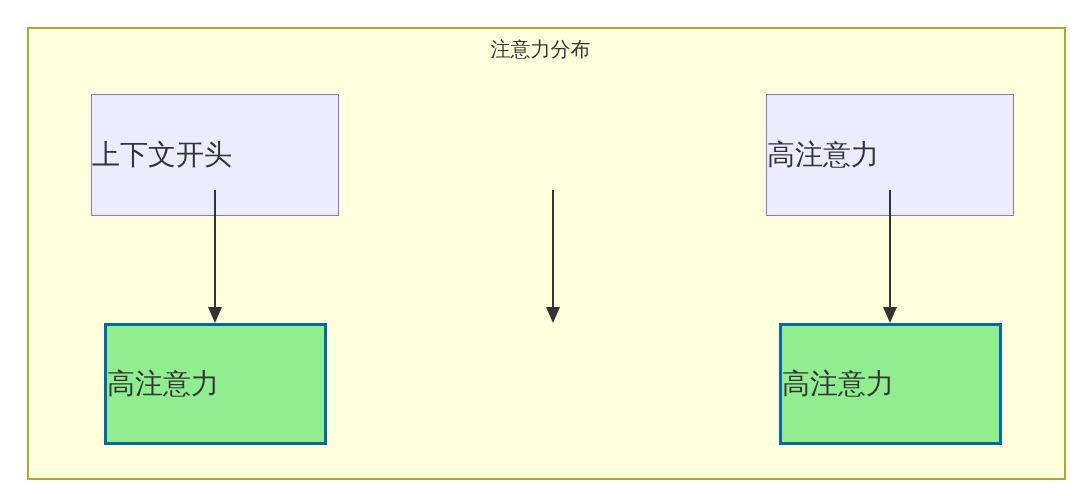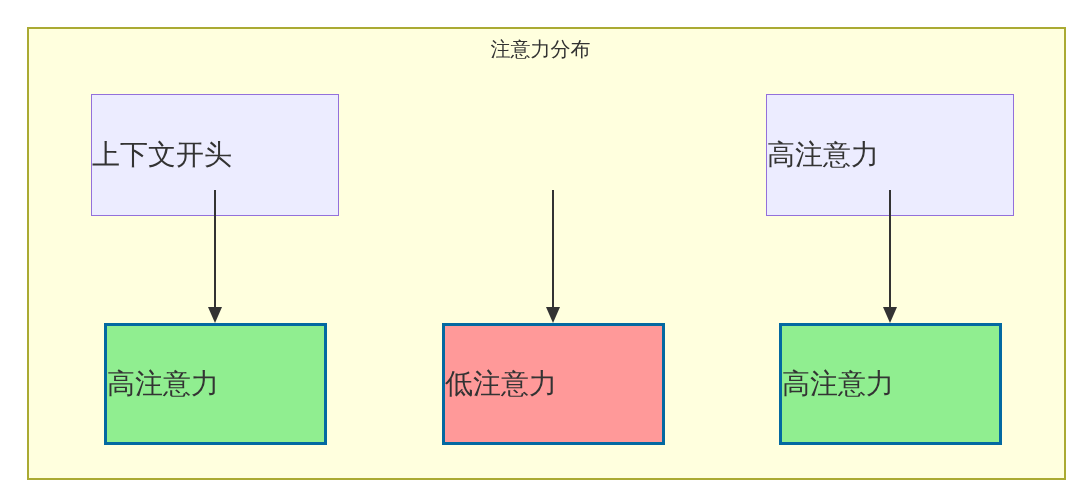--- a/index.html
+++ b/index.html
@@ -126,22 +126,19 @@
 
     <div class="arrow a3">
       <div class="shaft"></div>
       <div class="head"></div>
     </div>
 
     <div class="node bottom-node bg-high b1">
       <span>高注意力</span>
     </div>
 
-    <div class="node bottom-node bg-low b2">
-      <span>低注意力</span>
-    </div>
 
     <div class="node bottom-node bg-high b3">
       <span>高注意力</span>
     </div>
 
   </div>
 </div>
 
 </body></html>

